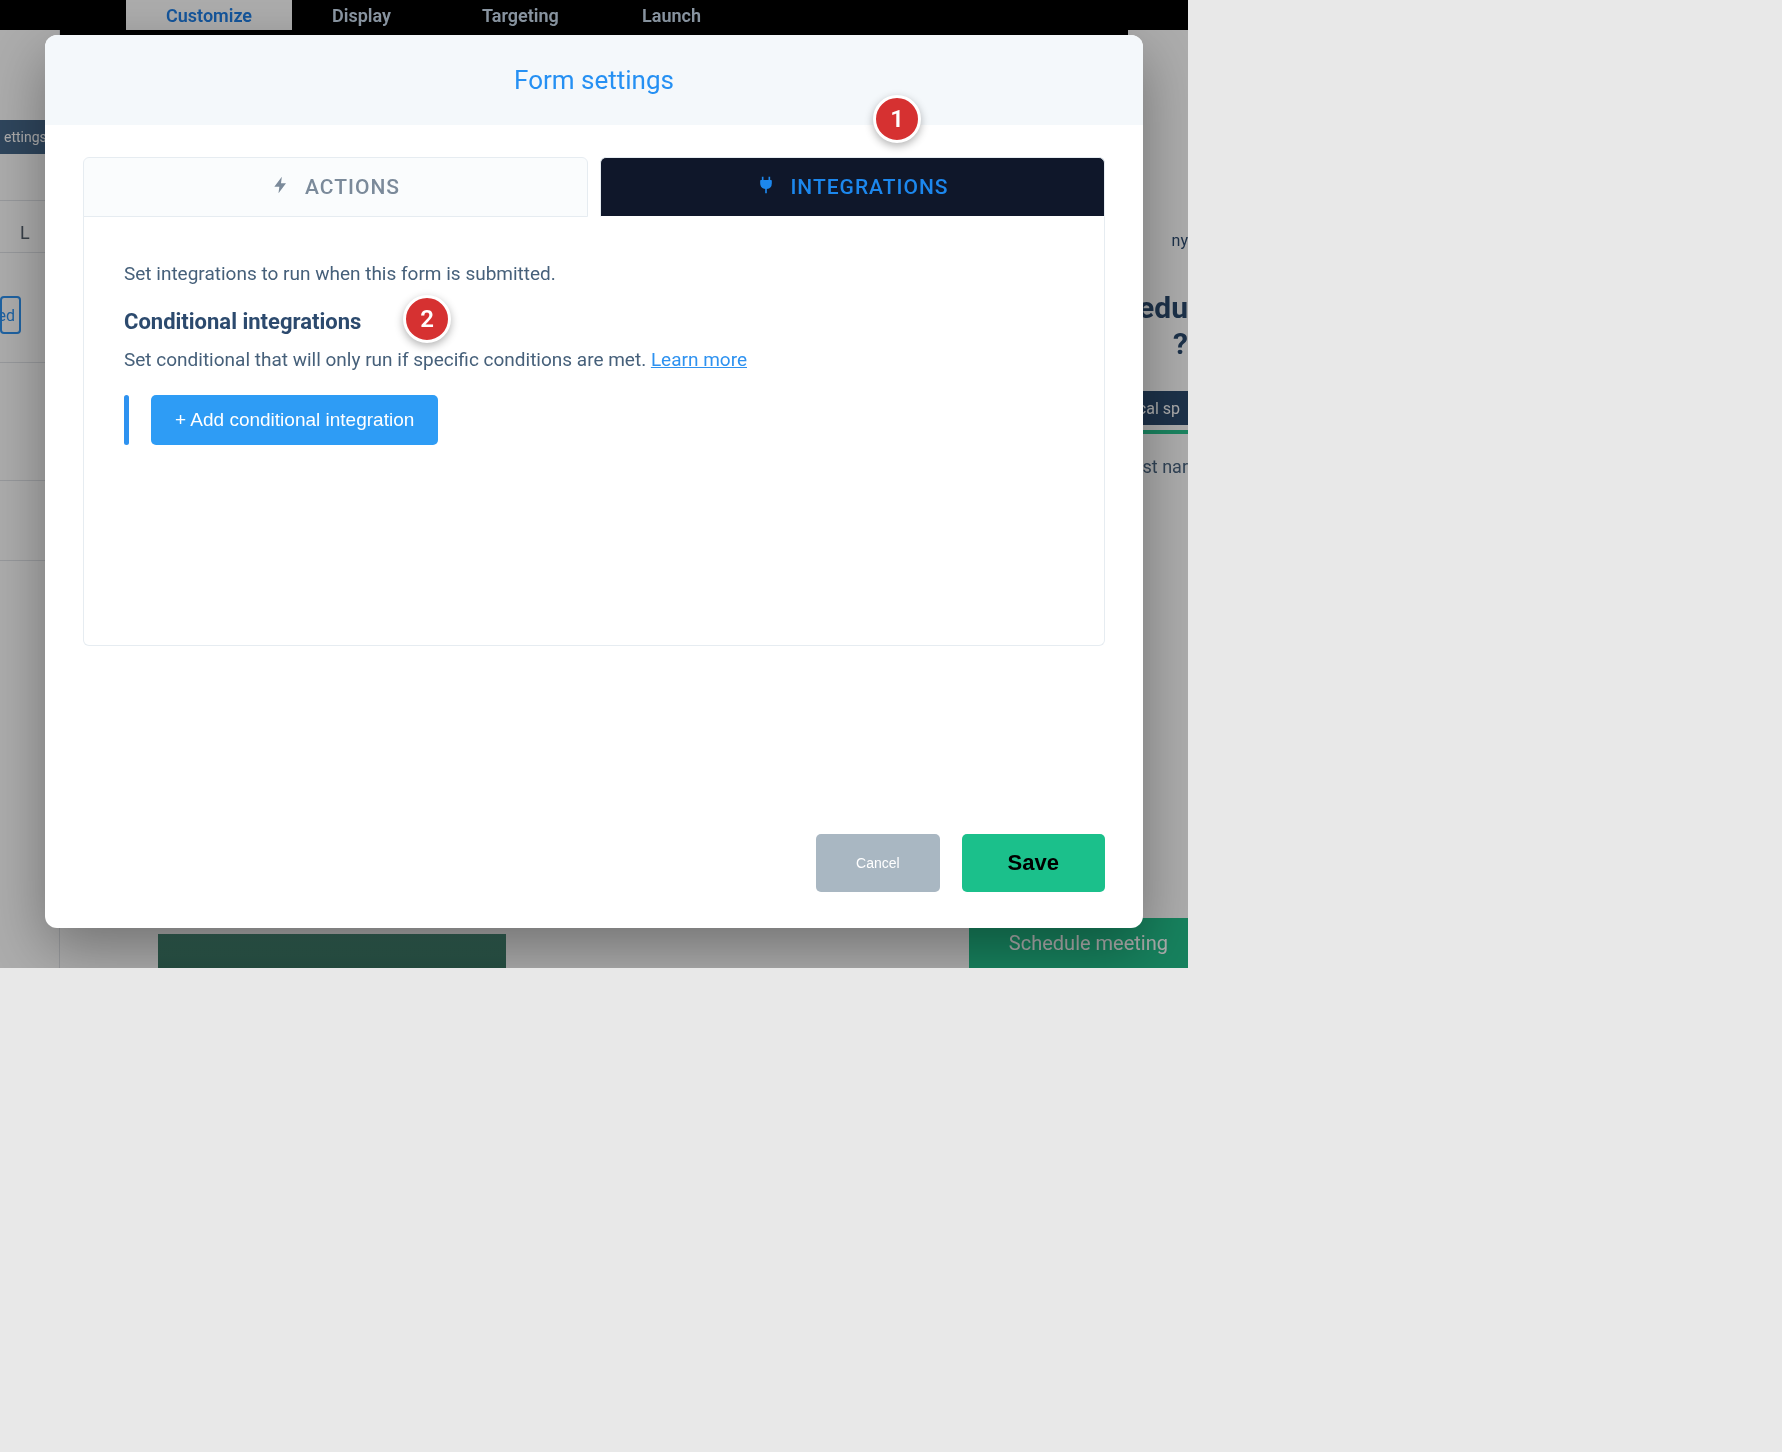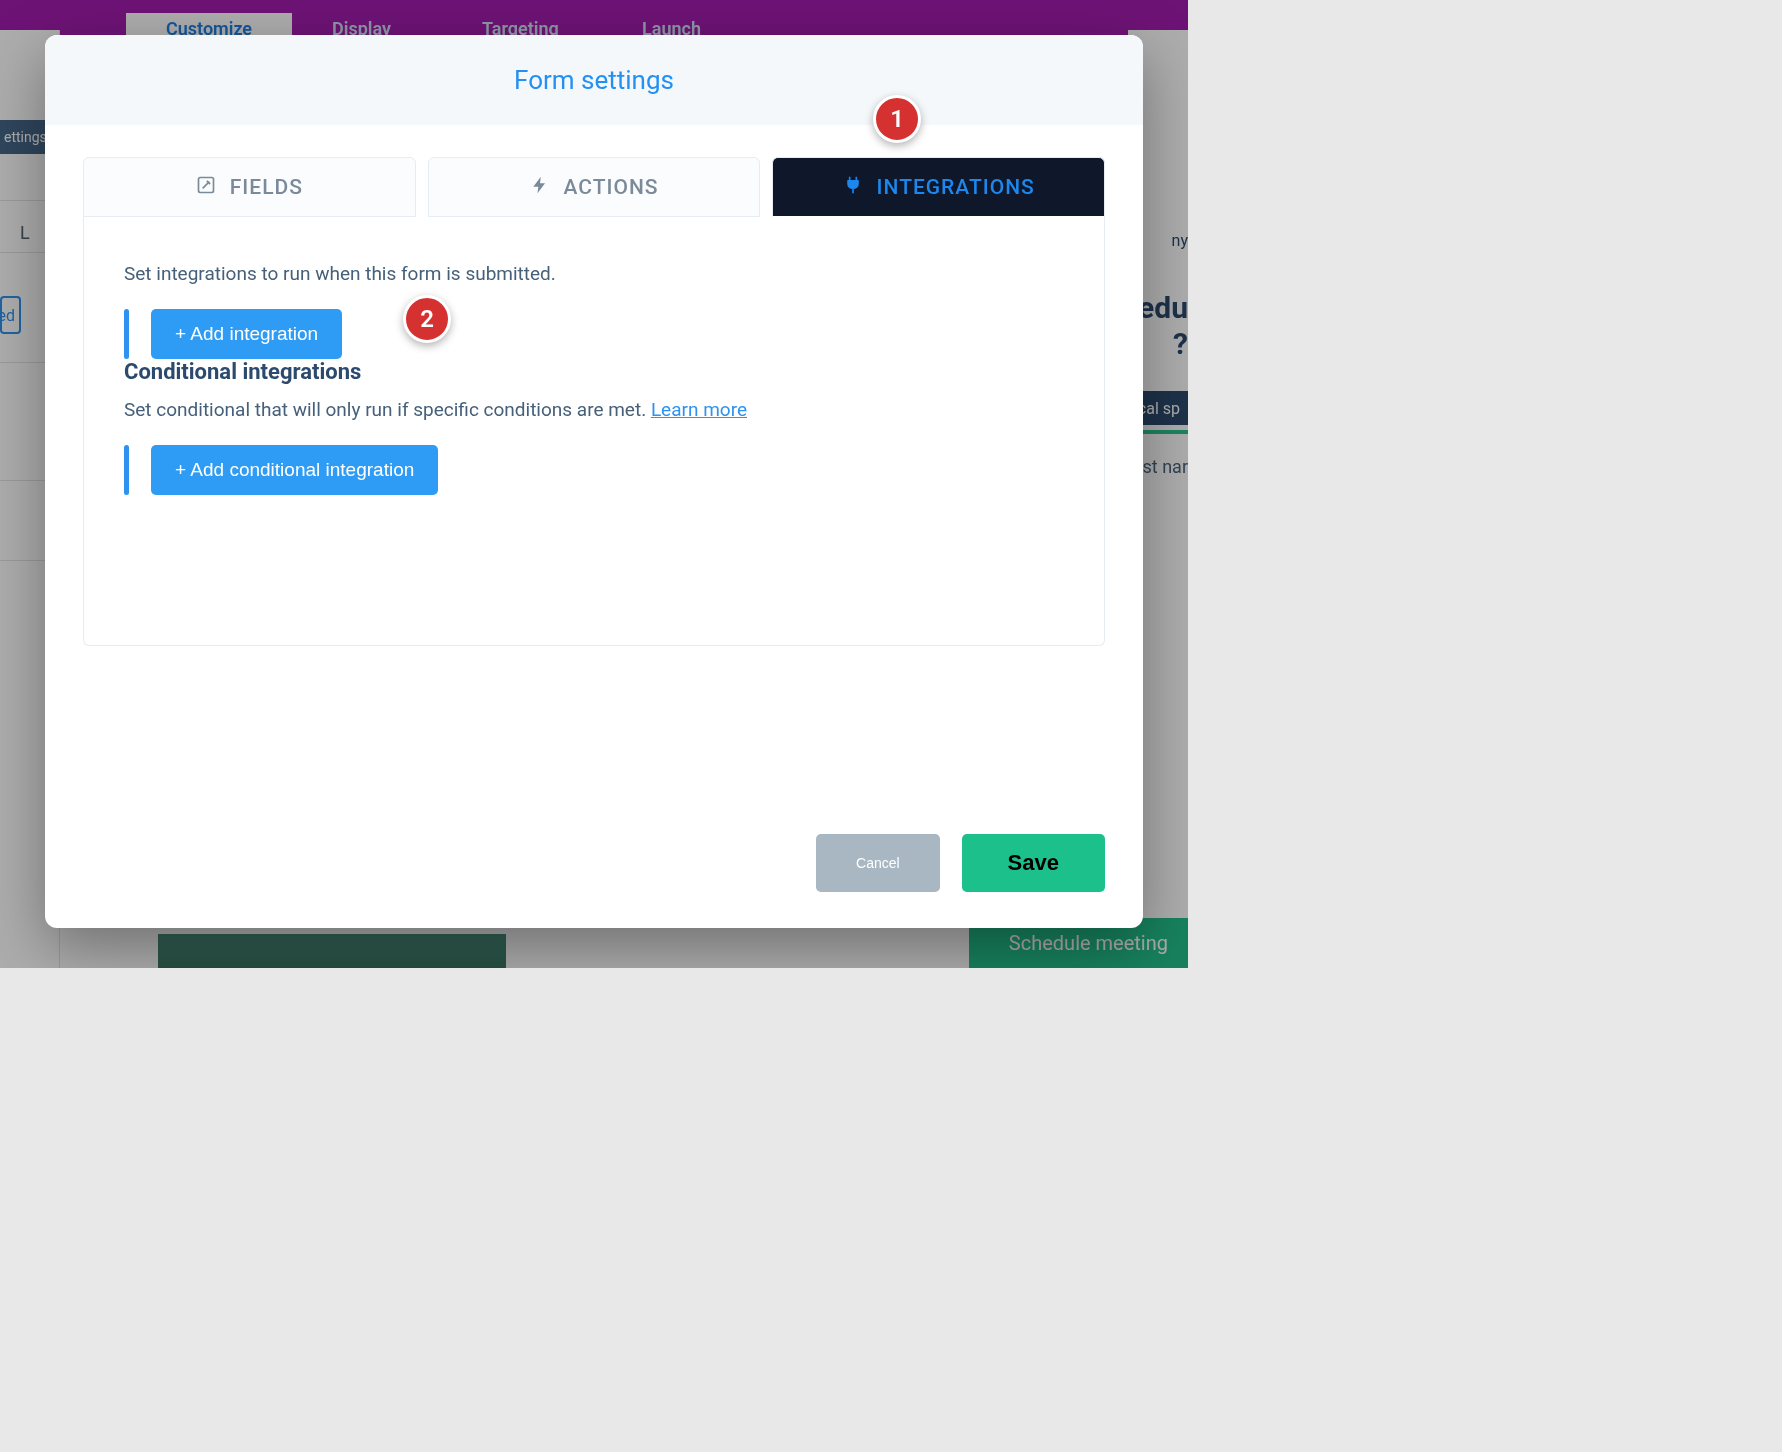--- a/index.html
+++ b/index.html
@@ -16,23 +16,23 @@
   
   .bg-app {
     position: absolute;
     inset: 0;
     background: #ffffff;
   }
   .bg-topbar {
     position: absolute;
     top: 0; left: 0; right: 0;
     height: 43px;
-    background: #a21caf;
-    display: flex;
-    align-items: flex-end;
+    background: #000000;
+    display: flex;
+    align-items: flex-start;
   }
   .bg-topbar-tab {
     height: 30px;
     padding: 0 40px;
     display: flex;
     align-items: center;
     color: #cfe1f3;
     font-size: 18px;
     font-weight: 600;
   }
@@ -306,30 +306,20 @@
 
 <div class="dim-overlay"></div>
 
 <div class="modal">
   <div class="modal-header">
     <div class="modal-title">Form settings</div>
   </div>
 
   <div class="modal-body">
     <div class="tabs">
-      <div class="tab">
-        <span>
-          <svg viewBox="0 0 24 24" fill="none" stroke="currentColor" stroke-width="2">
-              <rect x="3" y="3" width="18" height="18" rx="2"></rect>
-              <path d="M8 16l8-8"></path>
-              <path d="M13 7l4 4"></path>
-            </svg>
-        </span>
-        <span>FIELDS</span>
-      </div>
       <div class="tab">
         <span>
           <svg viewBox="0 0 24 24" fill="currentColor">
               <path d="M13 2L4 14h6l-1 8 9-12h-6l1-8z"></path>
             </svg>
         </span>
         <span>ACTIONS</span>
       </div>
       <div class="tab active">
         <span>
@@ -337,24 +327,20 @@
               <path d="M9 2v4h6V2h2v4h1a1 1 0 011 1v3a7 7 0 01-6 6.92V22h-2v-5.08A7 7 0 015 10V7a1 1 0 011-1h1V2h2z"></path>
             </svg>
         </span>
         <span>INTEGRATIONS</span>
       </div>
     </div>
 
     <div class="tab-content">
       <div>
         <div class="section-desc">Set integrations to run when this form is submitted.</div>
-        <div class="pill-row">
-          <div class="pill-bar"></div>
-          <button class="add-btn">+ Add integration</button>
-        </div>
       </div>
 
       <div>
         <div class="section-title">Conditional integrations</div>
         <div class="section-desc">
           <span>Set conditional that will only run if specific conditions are met. </span><a href="#">Learn more</a>
         </div>
         <div class="pill-row">
           <div class="pill-bar"></div>
           <button class="add-btn">+ Add conditional integration</button>

